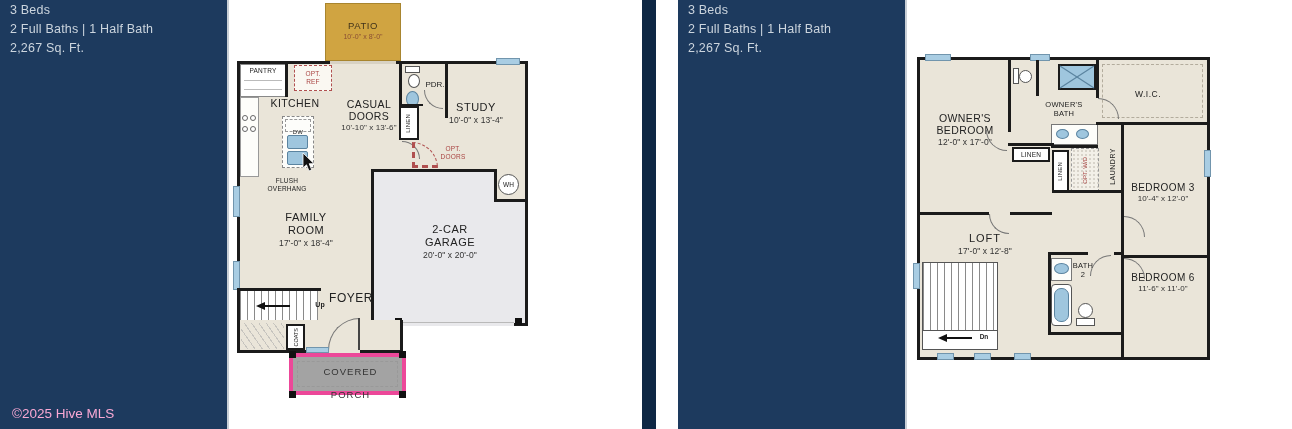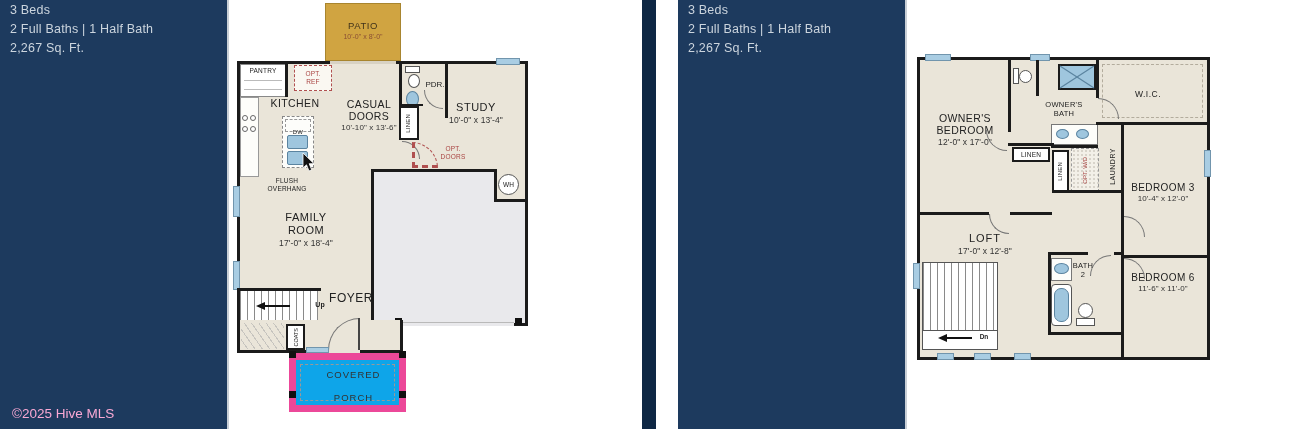--- a/index.html
+++ b/index.html
@@ -142,39 +142,44 @@
       <div class="tiny red">OPT.</div>
       <div class="tiny red">DOORS</div>
     </div>
 
     <div class="room" style="left:266px;top:211px;width:80px">
       <div class="rl-lg">FAMILY</div>
       <div class="rl-lg">ROOM</div>
       <div class="dims" style="font-size:8.5px">17'-0" x 18'-4"</div>
     </div>
 
+    <div class="room" style="left:405px;top:223px;width:90px">
+      <div class="rl-lg">2-CAR</div>
+      <div class="rl-lg">GARAGE</div>
+      <div class="dims" style="font-size:8.5px">20'-0" x 20'-0"</div>
+    </div>
 
     <div class="wall" style="left:237px;top:288px;width:84px;height:3px"></div>
     <div class="abs treads" style="left:240px;top:291px;width:78px;height:31px;border-bottom:1px solid #777"></div>
     <div class="arrow-l" style="left:256px;top:302px"></div>
     <div class="tail" style="left:264px;top:305px;width:26px"></div>
     <div class="room" style="left:312px;top:301px;width:16px;font-size:7px;font-weight:bold">Up</div>
     <div class="room" style="left:328px;top:291px;width:46px;font-size:12px;letter-spacing:.5px">FOYER</div>
 
     <div class="abs" style="left:237px;top:320px;width:166px;height:33px;background:#eae5d9;border-left:3px solid #1b1b1b;border-right:3px solid #1b1b1b;border-bottom:3px solid #1b1b1b"></div>
     <div class="abs hatch" style="left:241px;top:323px;width:43px;height:26px"></div>
     <div class="box vwrap" style="left:286px;top:324px;width:19px;height:26px">
       <span class="vtext" style="font-size:5.5px;color:#222">COATS</span>
     </div>
     <div class="abs" style="left:328px;top:348px;width:32px;height:6px;background:#eae5d9"></div>
     <div class="arc tl" style="left:328px;top:318px;width:32px;height:32px"></div>
     <div class="abs" style="left:358px;top:318px;width:2px;height:32px;background:#444"></div>
     <div class="win" style="left:306px;top:347px;width:23px;height:6px"></div>
 
-    <div class="abs" style="left:289px;top:353px;width:117px;height:59px;background:#0ea5e9;border:7px solid #ec4899">
+    <div class="abs" style="left:289px;top:353px;width:117px;height:42px;background:#a3a3a3;border:4px solid #ec4899">
       <div class="abs" style="left:4px;top:4px;right:4px;bottom:4px;border:1px dashed #999"></div>
       <div class="room" style="left:0;top:9px;width:115px;color:#333">
         <div style="font-size:9.5px;letter-spacing:1px">COVERED</div>
         <div style="font-size:9.5px;letter-spacing:1px;margin-top:12px">PORCH</div>
       </div>
     </div>
     <div class="post" style="left:289px;top:351px"></div>
     <div class="post" style="left:399px;top:351px"></div>
     <div class="post" style="left:289px;top:391px"></div>
     <div class="post" style="left:399px;top:391px"></div>

